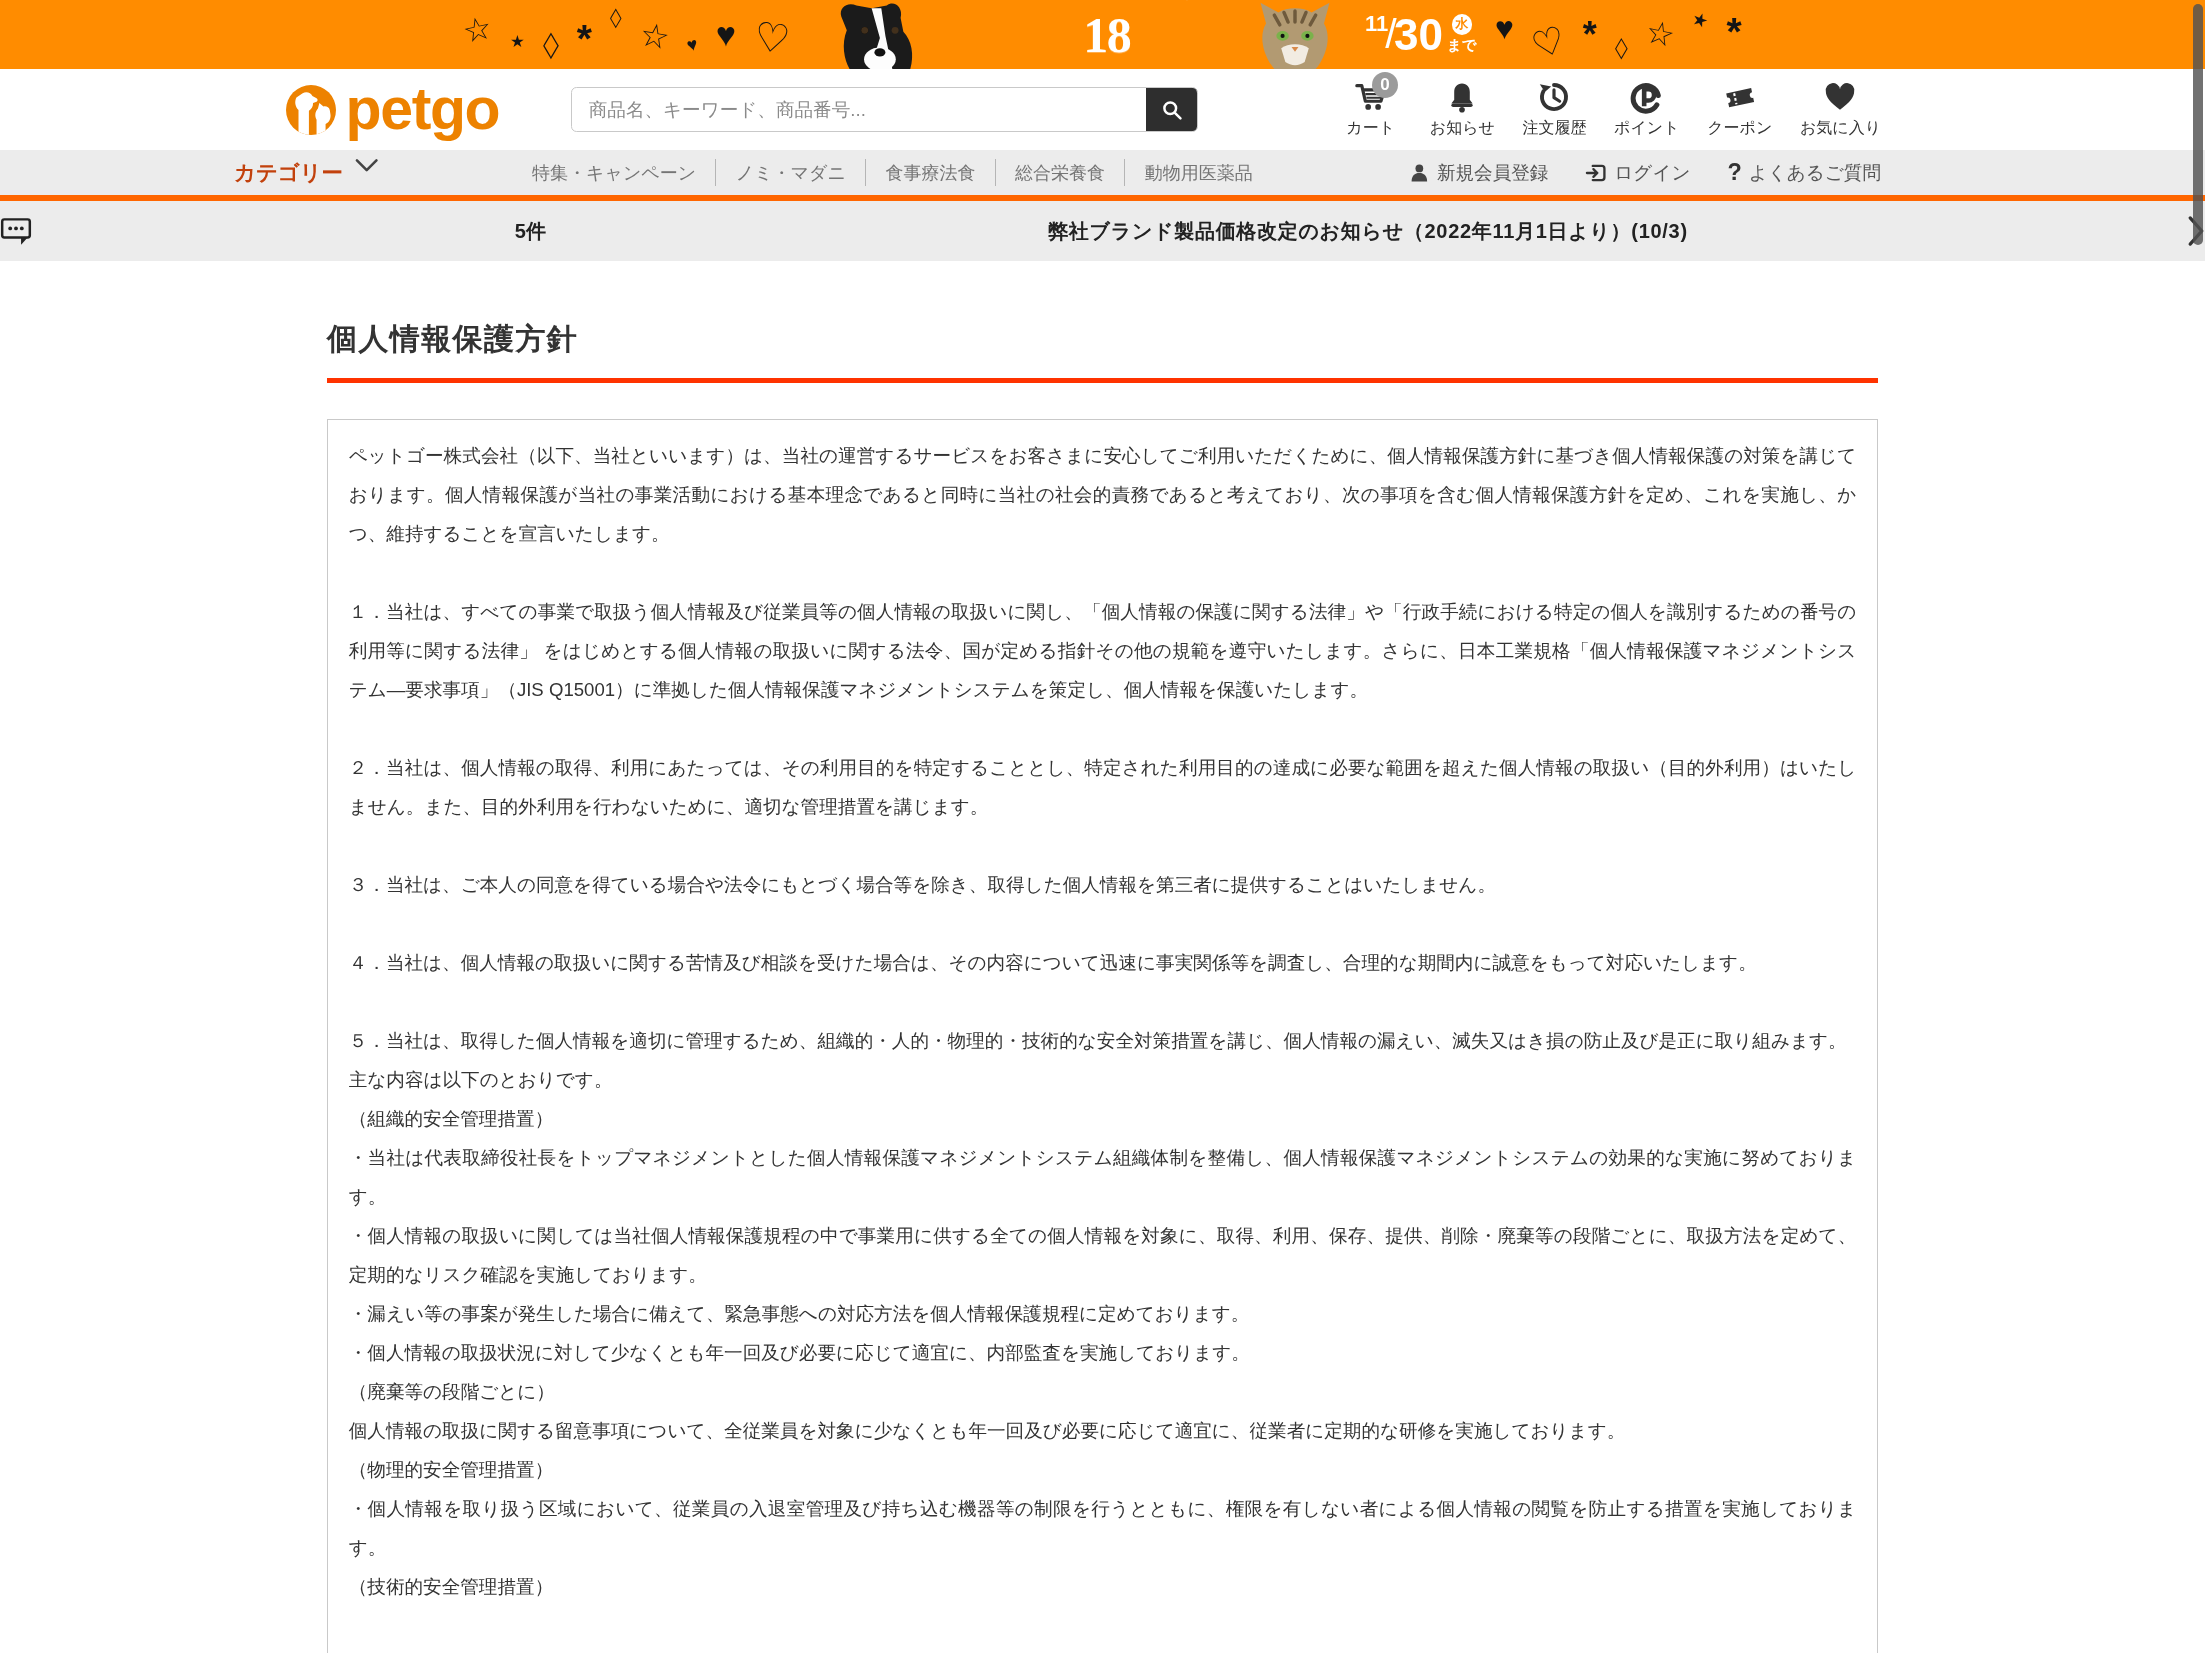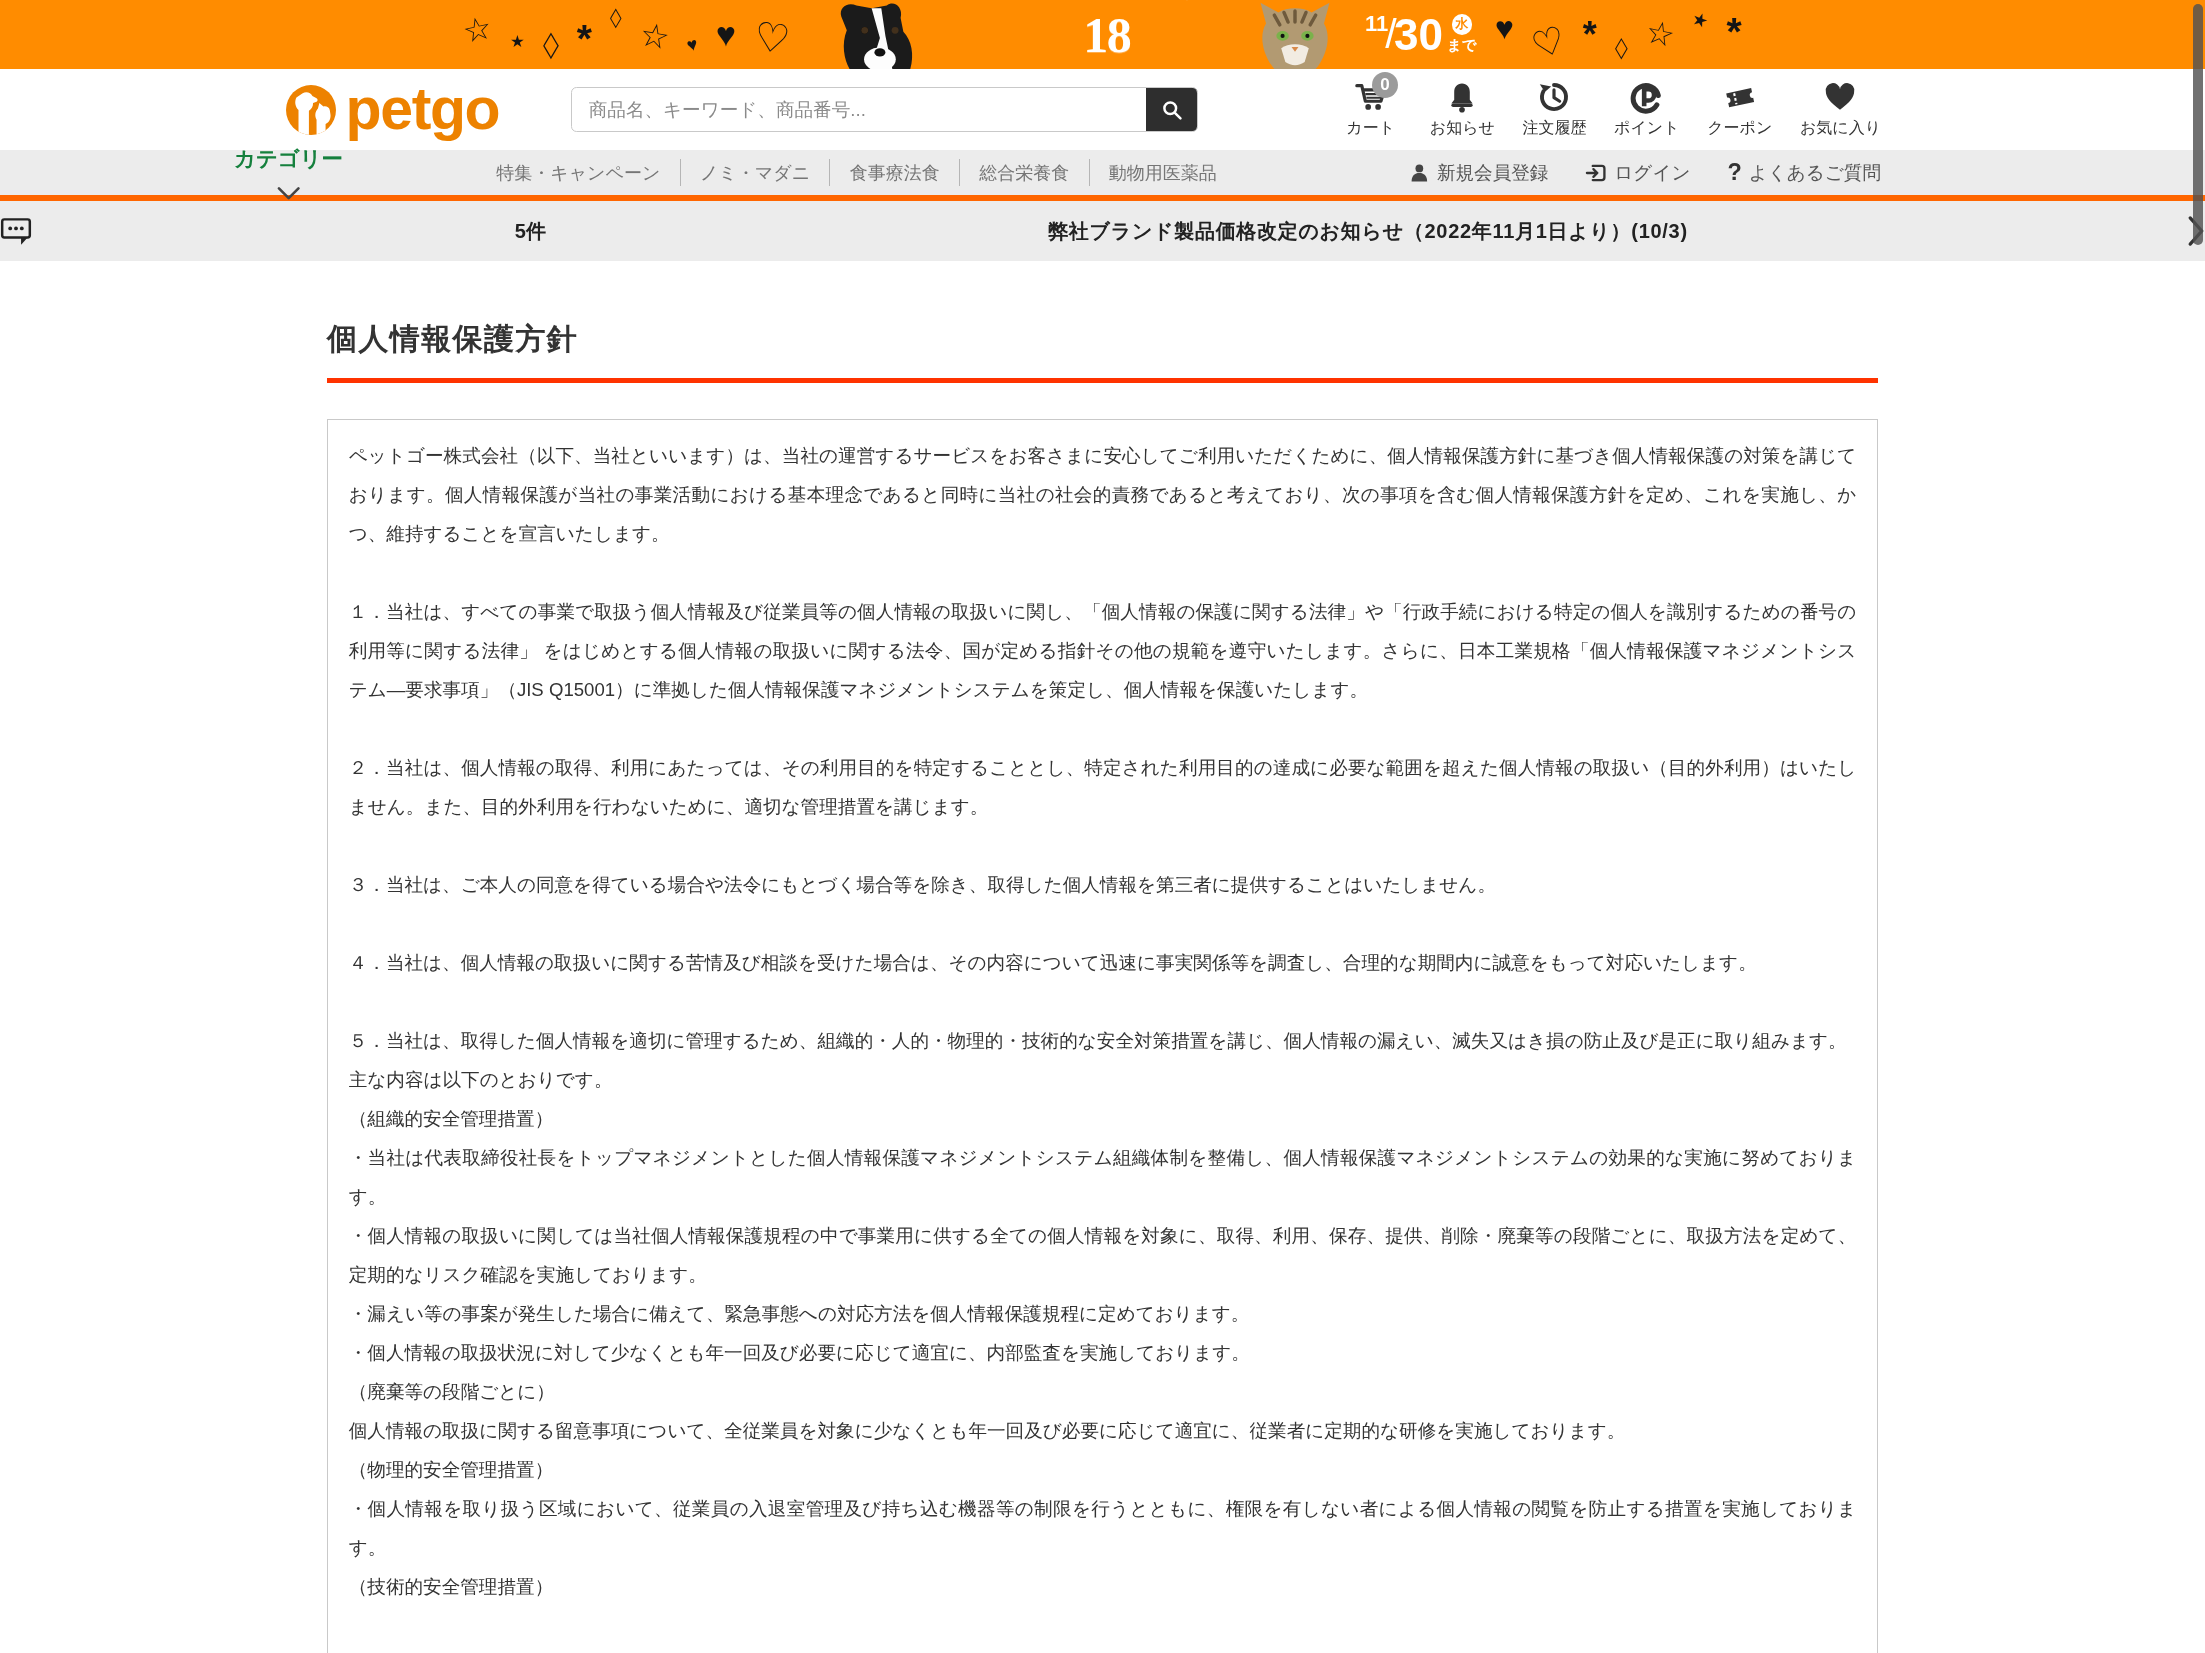--- a/index.html
+++ b/index.html
@@ -53,21 +53,21 @@
   .search input::placeholder { color:#8a8a8a; }
   .search-btn { width:51px; background:#2e2e2e; border:none; display:flex; align-items:center; justify-content:center; cursor:pointer; }
   .actions { margin-left:auto; display:flex; gap:27.6px; }
   .action { display:flex; flex-direction:column; align-items:center; gap:3.4px; position:relative; min-width:63px; cursor:pointer; }
   .action svg { width:34px; height:34px; }
   .action .label { font-size:16px; color:#333; white-space:nowrap; }
   .badge { position:absolute; top:-8.3px; left:50%; margin-left:1.4px; width:26px; height:26px; border-radius:50%; background:#9b9b9b; color:#fff; font-size:17px; font-weight:bold; display:flex; align-items:center; justify-content:center; }
 
   
   .nav { height:45px; background:#ececec; display:flex; align-items:center; padding:0 324px 0 234px; }
-  .category { display:flex; align-items:center; gap:12.4px; font-size:21.4px; font-weight:bold; color:#15803d; cursor:pointer;flex-direction:column; }
+  .category { display:flex; gap:12.4px; font-size:21.4px; font-weight:bold; color:#c2410c; cursor:pointer; }
   .nav-links { display:flex; align-items:center; margin-left:134px; }
   .nav-links a { font-size:18px; color:#757575; text-decoration:none; padding:1.4px 19.3px; cursor:pointer; white-space:nowrap; }
   .nav-links a + a { border-left:1.4px solid #b5b5b5; }
   .account { margin-left:auto; display:flex; align-items:center; gap:37px; }
   .account-item { display:flex; align-items:center; gap:6.9px; font-size:18.6px; color:#555; cursor:pointer; white-space:nowrap; }
   .q-glyph { font-size:23.4px; font-weight:800; color:#333; }
 
   
   .accent-bar { height:6.2px; background:#FF6600; }
   .ticker { height:60px; background:#ececec; display:flex; align-items:center; justify-content:space-between; cursor:pointer; }

